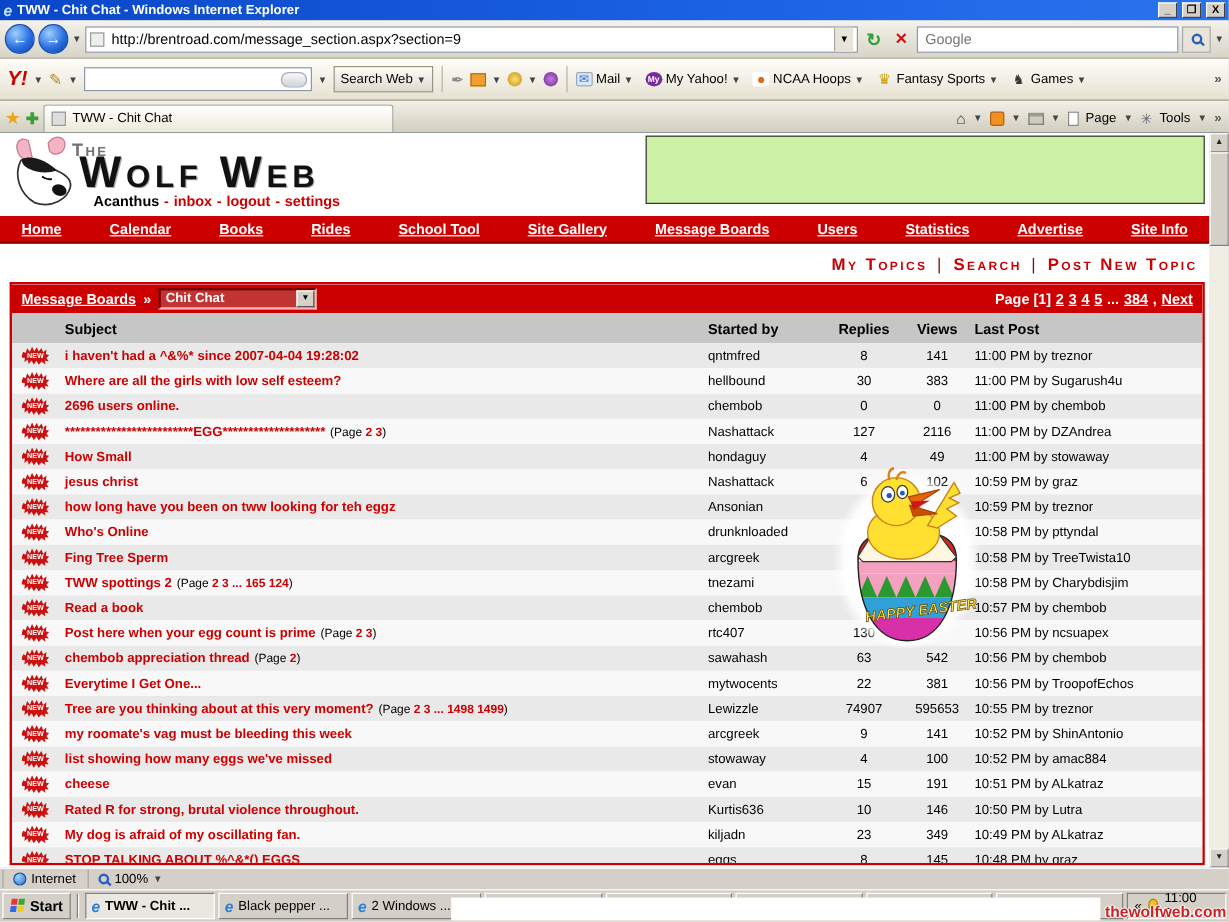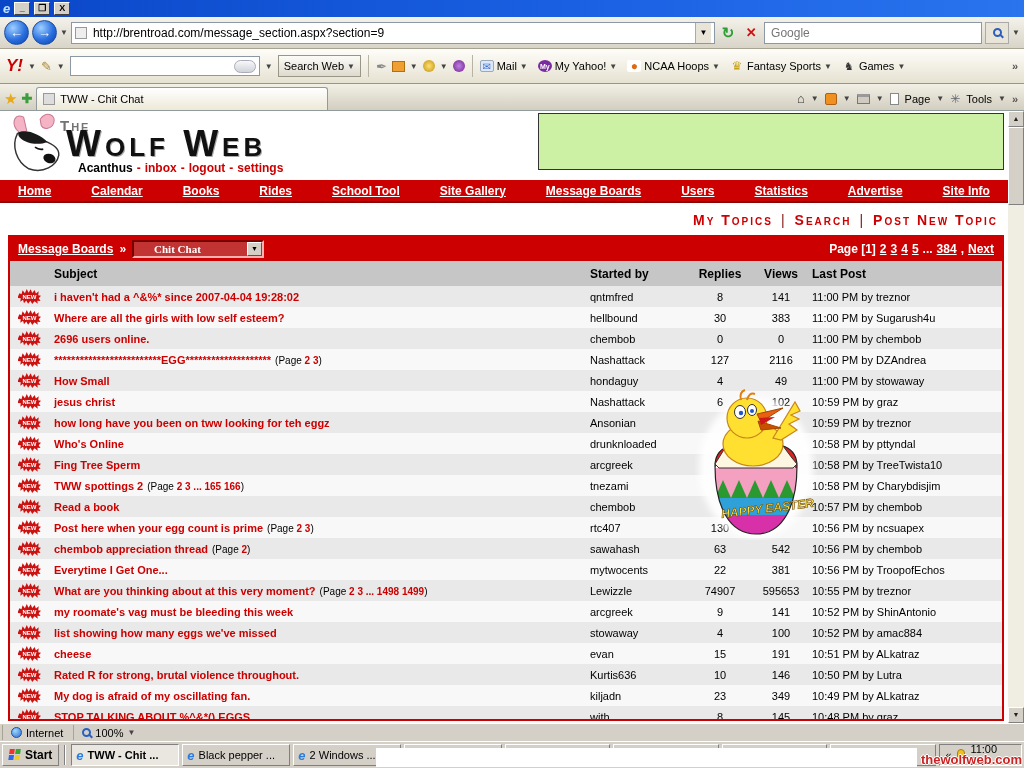--- a/index.html
+++ b/index.html
@@ -107,21 +107,21 @@
   .actions-row .act { color:#cc0000; font-variant:small-caps; font-weight:bold; font-size:14px; letter-spacing:2px; }
   .actions-row .sep { color:#801010; margin:0 8px; font-weight:normal; }
   .actions-row .act:last-of-type .sep2 { display:none; }
 
   .redbox { position:absolute; top:124px; left:8px; width:996px; height:486px; border:2px solid #cc0000; background:#fff; overflow:hidden; }
   .bc-band { height:24px; background:#cc0000; display:flex; align-items:center; padding:0 8px; color:#fff; font-size:12px; font-weight:bold; }
   .bc-band a.bc-link { color:#fff; text-decoration:underline; }
   .bc-caret { margin:0 6px; }
   .fake-select { width:132px; height:18px; border:2px solid; border-color:#7a0000 #ffb0b0 #ffb0b0 #7a0000;
     background:#c23333; color:#fff; display:flex; align-items:center; font-size:11px; font-weight:bold; }
-  .fake-select .sel-text { flex:1; padding-left:20px; white-space:nowrap; overflow:hidden;font-family:Liberation Serif, serif; }
+  .fake-select .sel-text { flex:1; padding-left:4px; white-space:nowrap; overflow:hidden; }
   .sel-arrow { width:15px; height:14px; background:#d4d0c8; border:1px solid; border-color:#fff #555 #555 #fff;
     color:#000; font-size:7px; line-height:12px; text-align:center; }
   .pager { margin-left:auto; white-space:nowrap; }
   .pager span { margin-left:4px; }
   .pager .u { text-decoration:underline; cursor:pointer; }
 
   .thead { height:25px; background:#c6c6c6; display:grid; grid-template-columns:36px 1fr 100px 60px 62px 190px;
     align-items:center; font-weight:bold; font-size:12px; color:#000; }
   .thead .h-subject { padding-left:8px; }
   .thead .h-center { text-align:center; }
@@ -168,20 +168,21 @@
   .msn-guy { width:9px; height:12px; background:#f0c020; border-radius:4px 4px 1px 1px; border:1px solid #a88010; }
   .redact { position:absolute; left:376px; top:748px; width:541px; height:19px; background:#fff; z-index:10; }
   .watermark { position:absolute; right:2px; bottom:1px; z-index:60; color:#cc2222; font-weight:bold; font-size:13px;
     text-shadow:-1px 0 #fff,1px 0 #fff,0 -1px #fff,0 1px #fff; }
 </style>
 </head>
 <body>
 
 <div class="titlebar">
   <span class="ie-e">e</span>
+  <span class="title-text">TWW - Chit Chat - Windows Internet Explorer</span>
   <span class="win-btn">_</span>
   <span class="win-btn">❐</span>
   <span class="win-btn">X</span>
 </div>
 
 <div class="cmdbar">
   <span class="nav-circle">←</span>
   <span class="nav-circle">→</span>
   <span class="mini-drop">▼</span>
   <div class="addr-field">
@@ -405,21 +406,21 @@
         <div class="topic-row">
           <span class="new-icon">NEW</span>
           <span class="subj-cell"><span class="subj-link">Fing Tree Sperm</span></span>
           <span class="by-cell">arcgreek</span>
           <span class="num-cell"></span>
           <span class="num-cell"></span>
           <span class="last-cell">10:58 PM by TreeTwista10</span>
         </div>
         <div class="topic-row">
           <span class="new-icon">NEW</span>
-          <span class="subj-cell"><span class="subj-link">TWW spottings 2</span><span class="pages-suffix"><span>(Page</span> <b>2 3 ... 165 166</b><span>)</span></span></span>
+          <span class="subj-cell"><span class="subj-link">TWW spottings 2</span><span class="pages-suffix"><span>(Page</span> <b>2 3 ... 165 124</b><span>)</span></span></span>
           <span class="by-cell">tnezami</span>
           <span class="num-cell"></span>
           <span class="num-cell"></span>
           <span class="last-cell">10:58 PM by Charybdisjim</span>
         </div>
         <div class="topic-row">
           <span class="new-icon">NEW</span>
           <span class="subj-cell"><span class="subj-link">Read a book</span></span>
           <span class="by-cell">chembob</span>
           <span class="num-cell"></span>
@@ -445,21 +446,21 @@
         <div class="topic-row">
           <span class="new-icon">NEW</span>
           <span class="subj-cell"><span class="subj-link">Everytime I Get One...</span></span>
           <span class="by-cell">mytwocents</span>
           <span class="num-cell">22</span>
           <span class="num-cell">381</span>
           <span class="last-cell">10:56 PM by TroopofEchos</span>
         </div>
         <div class="topic-row">
           <span class="new-icon">NEW</span>
-          <span class="subj-cell"><span class="subj-link">What are you thinking about at this very moment?</span><span class="pages-suffix"><span>(Page</span> <b>2 3 ... 1498 1499</b><span>)</span></span></span>
+          <span class="subj-cell"><span class="subj-link">Tree are you thinking about at this very moment?</span><span class="pages-suffix"><span>(Page</span> <b>2 3 ... 1498 1499</b><span>)</span></span></span>
           <span class="by-cell">Lewizzle</span>
           <span class="num-cell">74907</span>
           <span class="num-cell">595653</span>
           <span class="last-cell">10:55 PM by treznor</span>
         </div>
         <div class="topic-row">
           <span class="new-icon">NEW</span>
           <span class="subj-cell"><span class="subj-link">my roomate's vag must be bleeding this week</span></span>
           <span class="by-cell">arcgreek</span>
           <span class="num-cell">9</span>
@@ -494,21 +495,21 @@
           <span class="new-icon">NEW</span>
           <span class="subj-cell"><span class="subj-link">My dog is afraid of my oscillating fan.</span></span>
           <span class="by-cell">kiljadn</span>
           <span class="num-cell">23</span>
           <span class="num-cell">349</span>
           <span class="last-cell">10:49 PM by ALkatraz</span>
         </div>
         <div class="topic-row">
           <span class="new-icon">NEW</span>
           <span class="subj-cell"><span class="subj-link">STOP TALKING ABOUT %^&amp;*() EGGS</span></span>
-          <span class="by-cell">with</span>
+          <span class="by-cell">eggs</span>
           <span class="num-cell">8</span>
           <span class="num-cell">145</span>
           <span class="last-cell">10:48 PM by graz</span>
         </div>
     </div>
 
     <svg class="egg" viewBox="0 0 122 152">
       <defs>
         <filter id="blur">
             <feGaussianBlur stdDeviation="3.5"></feGaussianBlur>

